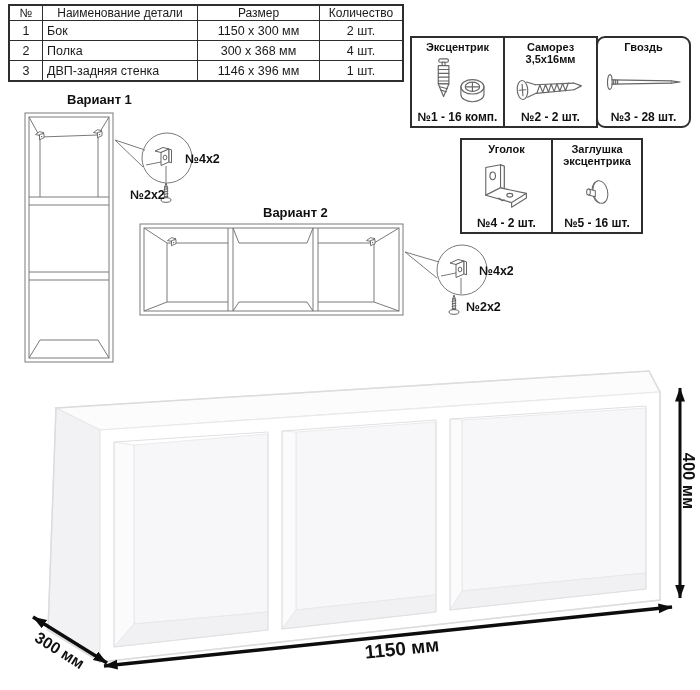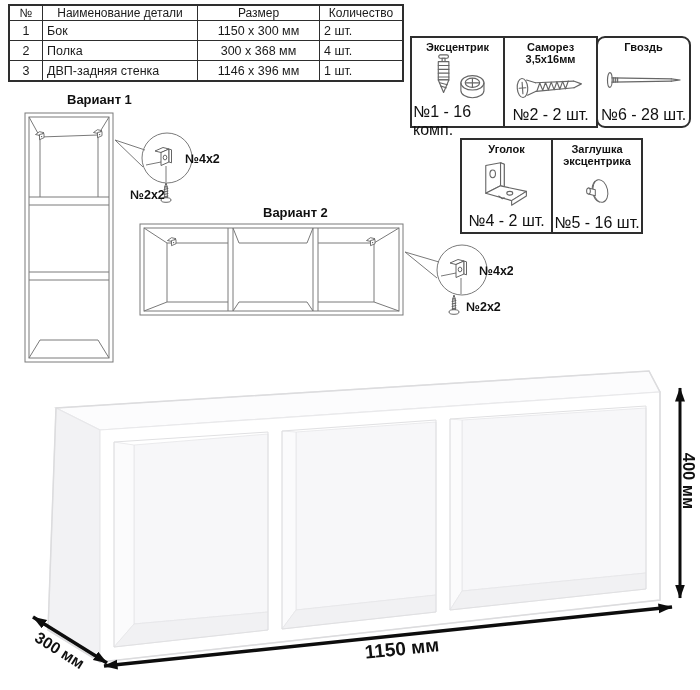--- a/index.html
+++ b/index.html
@@ -8,31 +8,31 @@
   .abs{position:absolute;}
 
   
   table.parts{border-collapse:collapse;border:2px solid #2e2e2e;table-layout:fixed;}
   table.parts td,table.parts th{border:1.5px solid #2e2e2e;font-weight:normal;
         font-size:12.5px;color:#1a1a1a;padding:0 4px;height:19px;white-space:nowrap;overflow:hidden;}
   table.parts th{font-size:12px;height:14px;text-align:center;}
   .c-num{width:24px;text-align:center;}
   .c-name{width:146px;text-align:left;}
   .c-size{width:113px;text-align:center;}
-  .c-qty{width:74px;text-align:left;}
+  .c-qty{width:74px;text-align:center;}
 
   
   .hw-row{display:flex;}
   .hw-cell{box-sizing:border-box;border:2px solid #2e2e2e;width:95px;
            display:flex;flex-direction:column;align-items:center;justify-content:space-between;
            padding:3px 1px 2px 1px;background:#fff;}
   .hw-cell + .hw-cell{margin-left:-2px;}
   .hw-title{font-weight:bold;font-size:11px;line-height:1.12;text-align:center;color:#111;}
   .hw-icon-wrap{flex:1;display:flex;align-items:center;justify-content:center;}
-  .hw-count{font-weight:normal;font-size:16px;color:#111;}
+  .hw-count{font-weight:bold;font-size:12px;color:#111;}
 
   .variant-title{font-weight:bold;font-size:13px;color:#111;white-space:nowrap;margin-left:30px;}
 
   svg text{font-family:"Liberation Sans",sans-serif;fill:#111;}
   .callout-label{font-size:12.5px;font-weight:bold;}
   .line-art{stroke:#7a7a7a;stroke-width:1;fill:none;}
   .hwicon{stroke:#666;stroke-width:1.2;fill:none;stroke-linejoin:round;stroke-linecap:round;}
   .hwicon .wfill{fill:#fff;}
 </style>
 </head>
@@ -120,21 +120,21 @@
         <svg width="82" height="22" viewBox="0 0 84 22" class="hwicon">
           <ellipse class="wfill" cx="7" cy="11" rx="2.4" ry="7.5"></ellipse>
           <line x1="9.2" y1="8.8" x2="70" y2="9.8"></line>
             <line x1="9.2" y1="13.2" x2="70" y2="12.2"></line>
           <line x1="11" y1="8.8" x2="11" y2="13.2"></line>
             <line x1="13" y1="8.9" x2="13" y2="13.1"></line>
           <line x1="15" y1="9" x2="15" y2="13"></line>
           <path d="M70,9.8 L79,11 L70,12.2"></path>
         </svg>
       </div>
-      <div class="hw-count">№6 - 28 шт.</div>
+      <div class="hw-count">№3 - 28 шт.</div>
     </div>
   </div>
 
   <div class="hw-row abs" style="left:460px;top:126px;margin-top:12px;">
     <div class="hw-cell" style="height:96px;width:93px;">
       <div class="hw-title">Уголок</div>
       <div class="hw-icon-wrap">
         <svg width="66" height="48" viewBox="0 0 66 52" class="hwicon">
           <polygon class="wfill" points="10,6 26,3 30,4.5 30,29 26,28 10,36"></polygon>
           <polygon class="wfill" points="26,3 30,4.5 30,29 26,28"></polygon>

